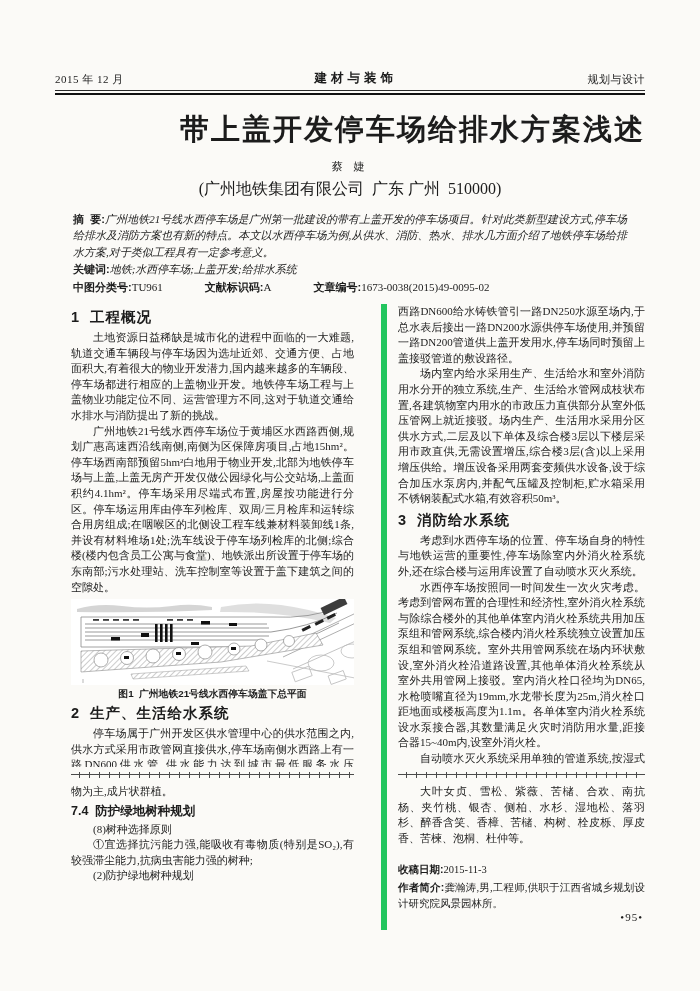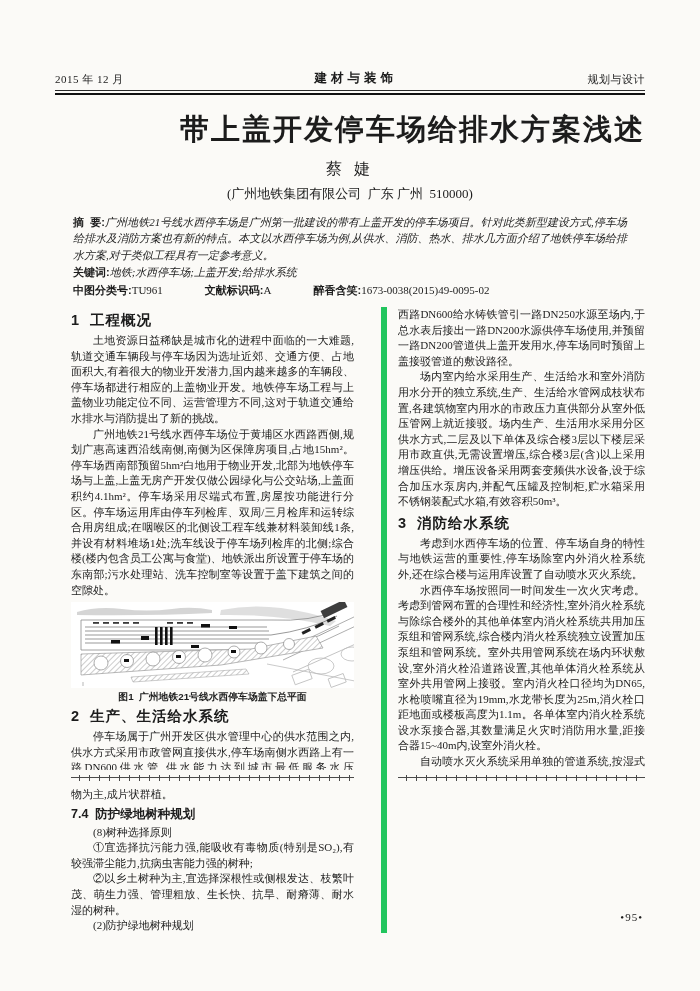--- a/index.html
+++ b/index.html
@@ -10,22 +10,22 @@
 
   
   .header{display:flex;justify-content:space-between;align-items:flex-end;padding-top:70px;
           font-size:11px;letter-spacing:.5px;}
   .journal-logo{font-family:"Liberation Sans","DejaVu Sans",sans-serif;font-weight:900;
                 font-size:12.5px;letter-spacing:4px;}
   .header-rule{margin-top:3px;height:2px;border-top:1px solid #2a2a2a;border-bottom:2.5px solid #111;}
 
   
   .title{text-align:right;font-size:29px;font-weight:bold;letter-spacing:2px;margin-top:15px;}
-  .author{text-align:center;font-size:16px;margin-top:9px;letter-spacing:4px;}
-  .affiliation{text-align:center;font-size:13px;margin-top:5px;}
+  .author{text-align:center;font-size:11px;margin-top:9px;letter-spacing:4px;}
+  .affiliation{text-align:center;font-size:16px;margin-top:5px;}
 
   
   .meta{margin:11px 18px 0;font-size:11px;line-height:16.4px;}
   .meta .lbl{font-style:normal;font-family:"Liberation Sans","DejaVu Sans",sans-serif;font-weight:bold;}
   .abstract-text{font-style:italic;}
   .meta p{margin:0;text-align:justify;}
   .meta .row{margin-top:1px;}
   .meta .gap{display:inline-block;width:42px;}
 
   
@@ -69,21 +69,21 @@
     </div>
     <div class="header-rule"></div>
 
     <div class="title pre">带上盖开发停车场给排水方案浅述</div>
     <div class="author pre">蔡 婕</div>
     <div class="affiliation pre">(广州地铁集团有限公司  广东 广州  510000)</div>
 
     <div class="meta">
       <p><span class="lbl pre">摘  要:</span><span class="abstract-text">广州地铁21号线水西停车场是广州第一批建设的带有上盖开发的停车场项目。针对此类新型建设方式,停车场给排水及消防方案也有新的特点。本文以水西停车场为例,从供水、消防、热水、排水几方面介绍了地铁停车场给排水方案,对于类似工程具有一定参考意义。</span></p>
       <p class="row"><span class="lbl">关键词:</span><span class="abstract-text">地铁;水西停车场;上盖开发;给排水系统</span></p>
-      <p class="row"><span class="lbl">中图分类号:</span><span>TU961</span><span class="gap"></span><span class="lbl">文献标识码:</span><span>A</span><span class="gap"></span><span class="lbl">醉香含笑:</span><span>1673-0038(2015)49-0095-02</span></p>
+      <p class="row"><span class="lbl">中图分类号:</span><span>TU961</span><span class="gap"></span><span class="lbl">文献标识码:</span><span>A</span><span class="gap"></span><span class="lbl">文章编号:</span><span>1673-0038(2015)49-0095-02</span></p>
     </div>
 
     <div class="columns">
 
       <div class="col col-left">
         <div class="col-top">
           <h2 class="sec pre">1  工程概况</h2>
           <p class="body indent">土地资源日益稀缺是城市化的进程中面临的一大难题,轨道交通车辆段与停车场因为选址近郊、交通方便、占地面积大,有着很大的物业开发潜力,国内越来越多的车辆段、停车场都进行相应的上盖物业开发。地铁停车场工程与上盖物业功能定位不同、运营管理方不同,这对于轨道交通给水排水与消防提出了新的挑战。</p>
           <p class="body indent">广州地铁21号线水西停车场位于黄埔区水西路西侧,规划广惠高速西沿线南侧,南侧为区保障房项目,占地15hm²。停车场西南部预留5hm²白地用于物业开发,北部为地铁停车场与上盖,上盖无房产开发仅做公园绿化与公交站场,上盖面积约4.1hm²。停车场采用尽端式布置,房屋按功能进行分区。停车场运用库由停车列检库、双周/三月检库和运转综合用房组成;在咽喉区的北侧设工程车线兼材料装卸线1条,并设有材料堆场1处;洗车线设于停车场列检库的北侧;综合楼(楼内包含员工公寓与食堂)、地铁派出所设置于停车场的东南部;污水处理站、洗车控制室等设置于盖下建筑之间的空隙处。</p>
 
@@ -182,36 +182,42 @@
           <p class="body indent">停车场属于广州开发区供水管理中心的供水范围之内,供水方式采用市政管网直接供水,停车场南侧水西路上有一路DN600供水管,供水能力达到城市最低服务水压0.14MPa。从水</p>
         </div>
 
         <div class="chain"></div>
 
         <div>
           <p class="body">物为主,成片状群植。</p>
           <h3 class="subsec pre">7.4  防护绿地树种规划</h3>
           <p class="body indent">(8)树种选择原则</p>
           <p class="body indent">①宜选择抗污能力强,能吸收有毒物质(特别是SO₂),有较强滞尘能力,抗病虫害能力强的树种;</p>
-          <p class="body indent">②以乡土树种为主,宜选择深根性或侧根发达、枝繁叶茂、萌生力强、管理粗放、生长快、抗旱、耐瘠薄、耐水湿的树种。</p>
           <p class="body indent">(2)防护绿地树种规划</p>
         </div>
       </div>
 
       <div class="col col-right">
         <div class="col-top">
           <p class="body">西路DN600给水铸铁管引一路DN250水源至场内,于总水表后接出一路DN200水源供停车场使用,并预留一路DN200管道供上盖开发用水,停车场同时预留上盖接驳管道的敷设路径。</p>
           <p class="body indent">场内室内给水采用生产、生活给水和室外消防用水分开的独立系统,生产、生活给水管网成枝状布置,各建筑物室内用水的市政压力直供部分从室外低压管网上就近接驳。场内生产、生活用水采用分区供水方式,二层及以下单体及综合楼3层以下楼层采用市政直供,无需设置增压,综合楼3层(含)以上采用增压供给。增压设备采用两套变频供水设备,设于综合加压水泵房内,并配气压罐及控制柜,贮水箱采用不锈钢装配式水箱,有效容积50m³。</p>
           <h2 class="sec pre">3  消防给水系统</h2>
           <p class="body indent">考虑到水西停车场的位置、停车场自身的特性与地铁运营的重要性,停车场除室内外消火栓系统外,还在综合楼与运用库设置了自动喷水灭火系统。</p>
           <p class="body indent">水西停车场按照同一时间发生一次火灾考虑。考虑到管网布置的合理性和经济性,室外消火栓系统与除综合楼外的其他单体室内消火栓系统共用加压泵组和管网系统,综合楼内消火栓系统独立设置加压泵组和管网系统。室外共用管网系统在场内环状敷设,室外消火栓沿道路设置,其他单体消火栓系统从室外共用管网上接驳。室内消火栓口径均为DN65,水枪喷嘴直径为19mm,水龙带长度为25m,消火栓口距地面或楼板高度为1.1m。各单体室内消火栓系统设水泵接合器,其数量满足火灾时消防用水量,距接合器15~40m内,设室外消火栓。</p>
           <p class="body indent">自动喷水灭火系统采用单独的管道系统,按湿式系统设计。发生火灾时,高温火焰或高温气流使闭式喷头的热敏感元件动作,闭式喷头自动实现喷水。管网中处于静止状态的水发生流动,水流经水流指示器被感应发出电信号,在报警控制器上显示</p>
         </div>
 
         <div class="chain"></div>
 
+        <div>
+          <p class="body indent">大叶女贞、雪松、紫薇、苦槠、合欢、南抗杨、夹竹桃、银杏、侧柏、水杉、湿地松、落羽杉、醉香含笑、香樟、苦槠、构树、栓皮栎、厚皮香、苦楝、泡桐、杜仲等。</p>
+          <div class="footnote">
+            <p><span class="lbl">收稿日期:</span><span>2015-11-3</span></p>
+            <p><span class="lbl">作者简介:</span><span>龚瀚涛,男,工程师,供职于江西省城乡规划设计研究院风景园林所。</span></p>
+          </div>
+        </div>
       </div>
 
     </div>
   </div>
 
   <div class="pagenum">•95•</div>
 </div>
 
 </body></html>

